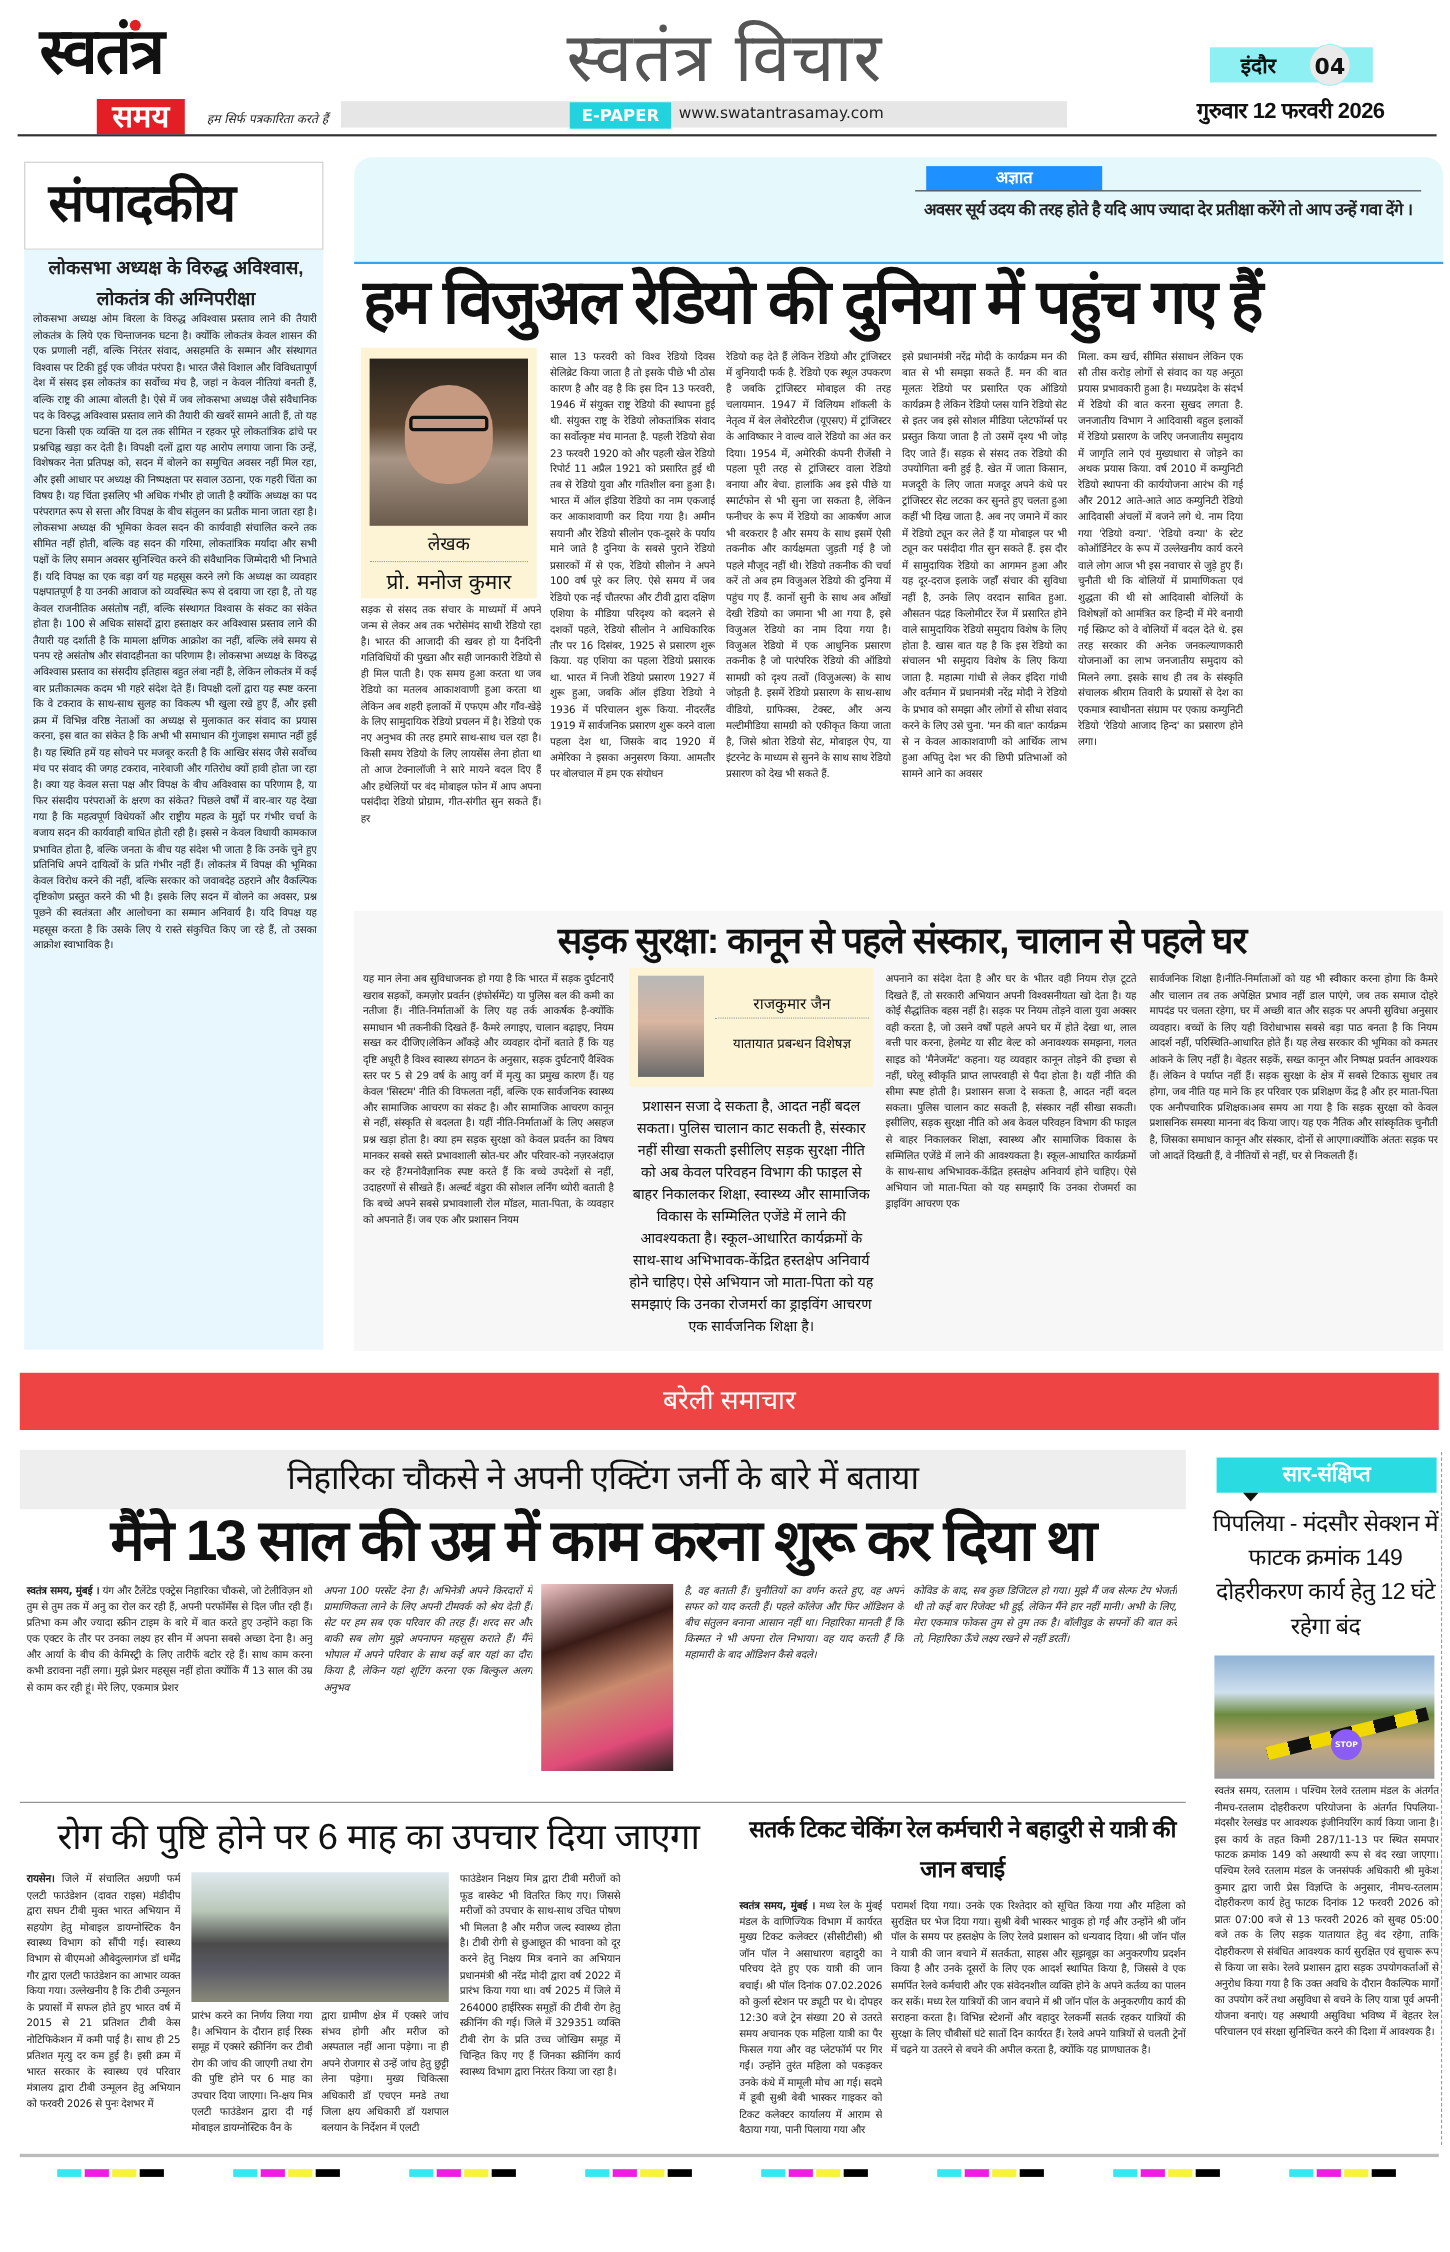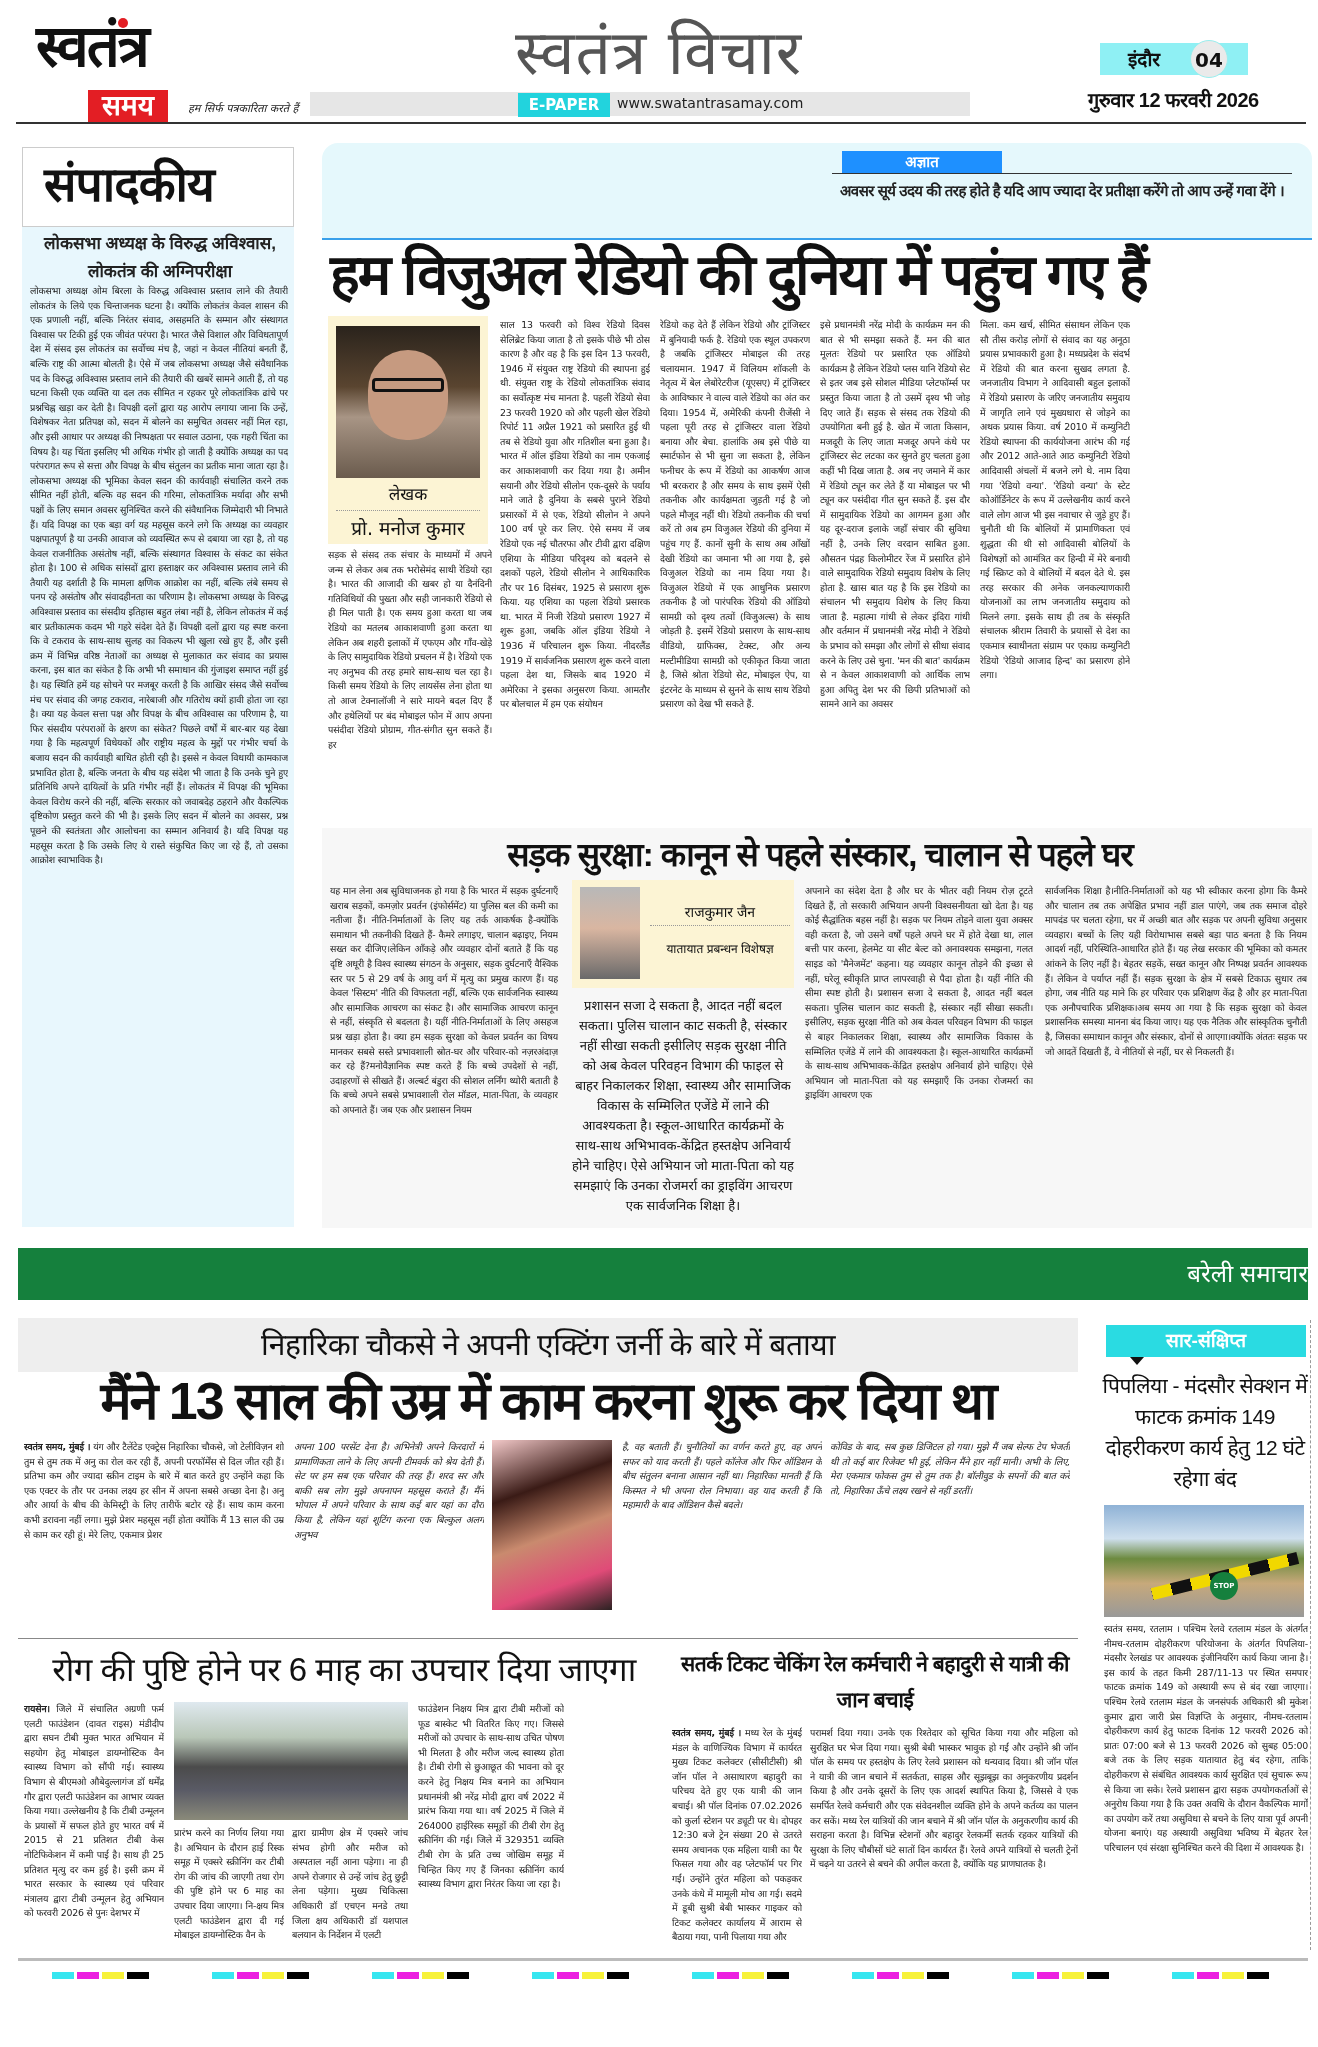--- a/index.html
+++ b/index.html
@@ -51,37 +51,37 @@
 #road-head{left:330px;top:832px;width:980px;text-align:center;font-size:33px;font-weight:bold;letter-spacing:-1px;line-height:46px}
 #road-c1{left:330px;top:884px;width:228px;height:340px}
 #road-author{left:572px;top:880px;width:222px;height:108px;background:#fcf4d4}
 #road-photo{left:580px;top:887px;width:60px;height:92px;background:linear-gradient(180deg,#b8b8b8,#d9b6a1 45%,#6a6a6a)}
 #road-author-name{left:650px;top:902px;width:140px;text-align:center;font-size:14px;border-bottom:1px dotted #999;padding-bottom:4px}
 #road-author-role{left:650px;top:940px;width:140px;text-align:center;font-size:12px}
 #road-quote{left:572px;top:996px;width:222px;height:230px;font-size:13px;line-height:20px;text-align:center}
 #road-c3{left:805px;top:884px;width:228px;height:340px}
 #road-c4{left:1045px;top:884px;width:262px;height:340px}
 
-#section-bar{left:18px;top:1248px;width:1290px;height:52px;background:#15803d;color:#fff;text-align:right;font-size:24px;line-height:52px}
+#section-bar{left:18px;top:1248px;width:1290px;height:52px;background:#ef4444;color:#fff;text-align:center;font-size:24px;line-height:52px}
 #sub-band{left:18px;top:1318px;width:1060px;height:54px;background:#eee}
 #sub-kicker{left:18px;top:1320px;width:1060px;text-align:center;font-size:30px;line-height:50px;letter-spacing:-0.5px}
 #big-head{left:18px;top:1368px;width:1060px;text-align:center;font-size:52px;font-weight:bold;line-height:66px;letter-spacing:-2px}
 #nih-c1{left:24px;top:1440px;width:260px;height:170px;}
 #nih-c2{left:294px;top:1440px;width:190px;height:170px;font-style:italic}
 #nih-photo{left:492px;top:1440px;width:120px;height:170px;background:linear-gradient(160deg,#f2c8c8 0%,#3a1b16 30%,#c98a6e 55%,#e04b78 80%,#2b2222 100%)}
 #nih-c3{left:622px;top:1440px;width:200px;height:170px;font-style:italic}
 #nih-c4{left:830px;top:1440px;width:240px;height:170px;font-style:italic}
 #nih-rule{left:18px;top:1638px;width:1060px;height:1px;background:#888}
 
 #sar-tag{left:1106px;top:1325px;width:200px;height:32px;background:#2adbe2;color:#fff;font-size:19px;font-weight:bold;text-align:center;line-height:32px}
 #sar-arrow{left:1130px;top:1357px;width:0;height:0;border-left:7px solid transparent;border-right:7px solid transparent;border-top:8px solid #111}
 #sar-head{left:1100px;top:1370px;width:210px;font-size:21px;line-height:31px;text-align:center;letter-spacing:-0.5px}
 #sar-photo{left:1104px;top:1505px;width:200px;height:112px;background:linear-gradient(180deg,#8fb2d6 0%,#cfe0ee 30%,#6c8a3e 48%,#c7a97b 70%,#999 100%)}
 #sar-barrier{left:1150px;top:1570px;width:150px;height:12px;background:repeating-linear-gradient(90deg,#f1d800 0 20px,#111 20px 40px);transform:rotate(-14deg)}
-#sar-stop{left:1210px;top:1572px;width:28px;height:28px;border-radius:50%;background:#15803d;color:#fff;font-size:7px;text-align:center;line-height:28px;font-weight:bold}
+#sar-stop{left:1210px;top:1572px;width:28px;height:28px;border-radius:50%;background:#8b5cf6;color:#fff;font-size:7px;text-align:center;line-height:28px;font-weight:bold}
 #sar-text{left:1104px;top:1622px;width:204px;height:326px}
 #sidebar-rule{left:1310px;top:1320px;width:1px;height:630px;border-left:1px dashed #999}
 
 #tb-head{left:24px;top:1646px;width:640px;font-size:33px;line-height:48px;text-align:center;letter-spacing:-0.5px}
 #tb-c1{left:24px;top:1702px;width:140px;height:246px}
 #tb-photo{left:174px;top:1702px;width:234px;height:118px;background:linear-gradient(180deg,#dfe9ef 0%,#b9c7b8 30%,#4b4b4b 55%,#5a5b66 75%,#8a8a7a 100%)}
 #tb-c2{left:174px;top:1826px;width:110px;height:122px}
 #tb-c3{left:292px;top:1826px;width:116px;height:122px}
 #tb-c4{left:418px;top:1702px;width:146px;height:246px}
 #rail-head{left:670px;top:1646px;width:410px;font-size:21px;font-weight:bold;line-height:36px;text-align:center;letter-spacing:-0.5px}

